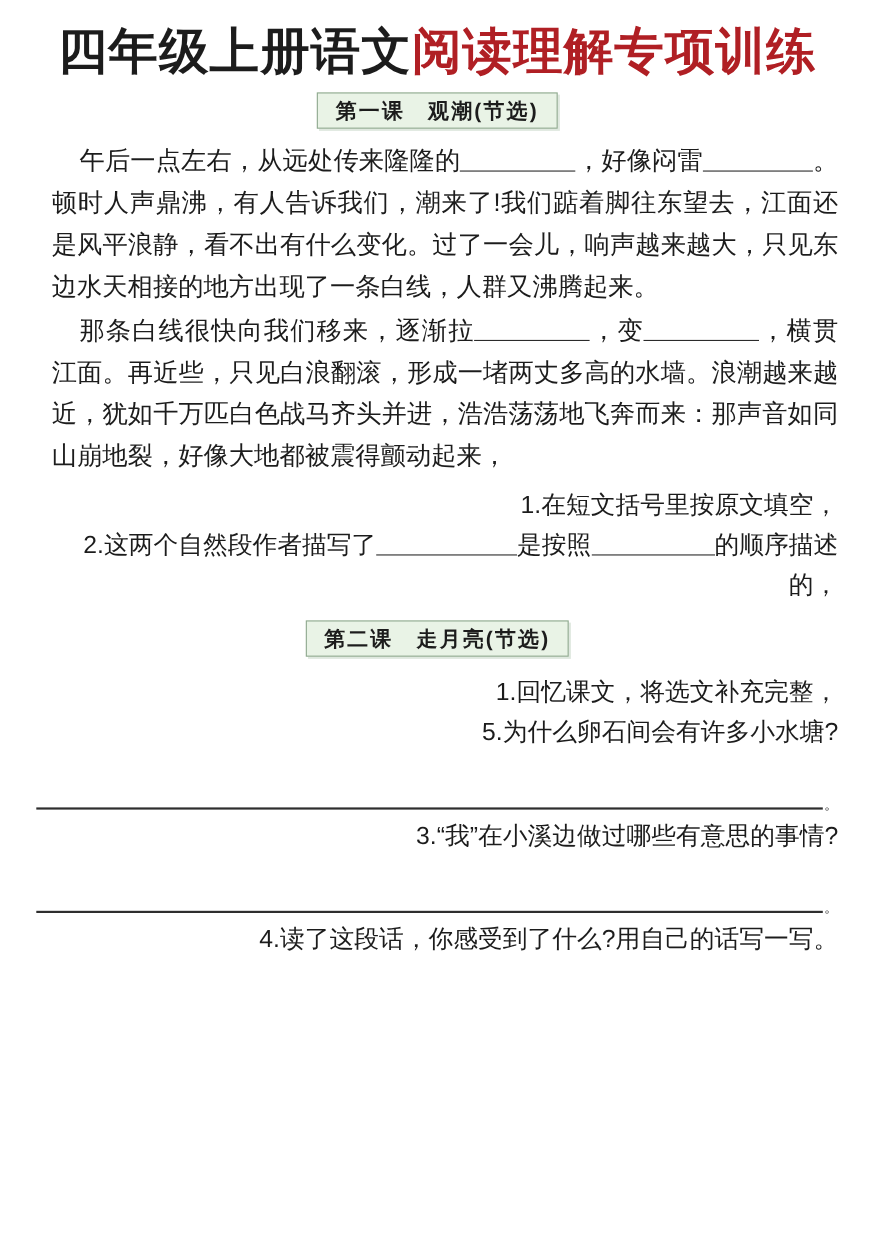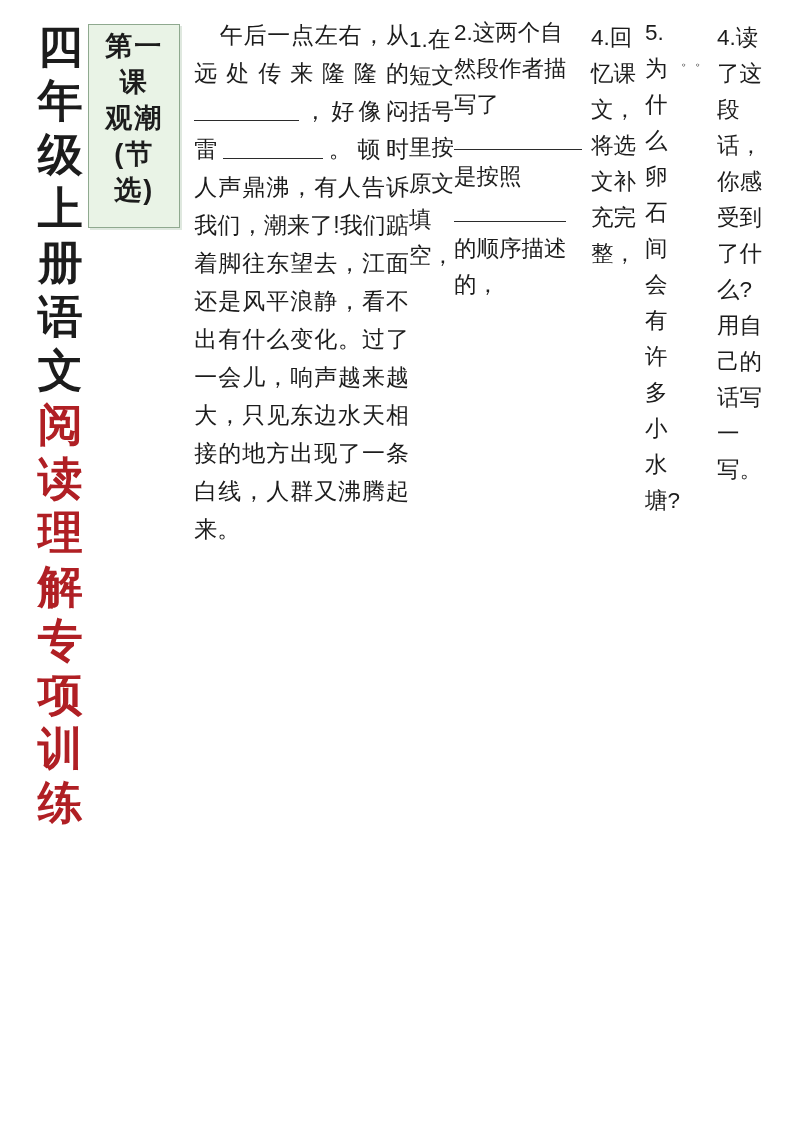--- a/index.html
+++ b/index.html
@@ -4,62 +4,63 @@
 <style>
   * { margin: 0; padding: 0; box-sizing: border-box; }
   html, body { width: 793px; }
   body {
     width: 793px; height: 1122px;
     background: #ffffff;
     overflow: hidden;
     font-family: "Liberation Sans", sans-serif;
     color: #1c1c1c;
   }
-  .page { width: 100%; height: 100%; padding: 14px 31px 0 33px; display: flex; flex-direction: row; }
+  .page { width: 100%; height: 100%; padding: 14px 31px 0 33px; display: flex; flex-direction: column; }
 
   
   .title {
     text-align: center;
     font-size: 45px;
     font-weight: bold;
     letter-spacing: 1px;
     line-height: 1.2;
     margin-top: 6px;
     font-family: "Liberation Serif", serif;
   }
   .title .red { color: var(--title-red, #b01f24); }
 
   
   .heading-row { text-align: center; margin: 10px 0 8px 0; }
   .heading-box {
     display: inline-block;
     background: var(--heading-bg, #e9f3e6);
     border: 1px solid var(--heading-border, #8fa98f);
     box-shadow: 2px 2px 0 #dfe8df;
-    font-size: 27px;
+    font-size: 19px;
     font-weight: bold;
-    padding: 3px 16px 19px 16px;
+    padding: 3px 16px 2px 16px;
     letter-spacing: 2px;
   }
 
   
   .para {
     font-size: 23px;
     line-height: 38px;
     text-align: justify;
     margin-top: 2px;
     margin-left: 14px;
   }
   .para.indent { text-indent: 1.1em; }
 
   
   .q {
     font-size: 22.5px;
     line-height: 36px;
     margin-top: 1px;
+    text-align: right;
   }
   .q.sub-indent { padding-left: 21px; }
   .q.small-indent { padding-left: 9px; }
 
   
   .blank {
     display: inline-block;
     border-bottom: 1.5px solid #2b2b2b;
     height: 1em;
     vertical-align: baseline;
@@ -83,34 +84,39 @@
 
 <div class="page">
 
   <h1 class="title"><span>四年级上册语文</span><span class="red">阅读理解专项训练</span></h1>
 
   <div class="heading-row">
     <span class="heading-box">第一课　观潮(节选)</span>
   </div>
 
   <p class="para indent">午后一点左右，从远处传来隆隆的<span class="blank" style="width: 105px;"></span>，好像闷雷<span class="blank" style="width: 100px;"></span>。顿时人声鼎沸，有人告诉我们，潮来了!我们踮着脚往东望去，江面还是风平浪静，看不出有什么变化。过了一会儿，响声越来越大，只见东边水天相接的地方出现了一条白线，人群又沸腾起来。</p>
+  <p class="para indent">那条白线很快向我们移来，逐渐拉<span class="blank" style="width: 105px;"></span>，变<span class="blank" style="width: 105px;"></span>，横贯江面。再近些，只见白浪翻滚，形成一堵两丈多高的水墙。浪潮越来越近，犹如千万匹白色战马齐头并进，浩浩荡荡地飞奔而来：那声音如同山崩地裂，好像大地都被震得颤动起来，</p>
 
   <div class="q" style="margin-top:8px">1.在短文括号里按原文填空，</div>
   <div class="q">2.这两个自然段作者描写了<span class="blank" style="width: 128px;"></span>是按照<span class="blank" style="width: 112px;"></span>的顺序描述的，</div>
 
+  <div class="heading-row" style="margin-top:14px">
+    <span class="heading-box">第二课　走月亮(节选)</span>
+  </div>
 
 
-  <div class="q small-indent" style="margin-top:6px">4.回忆课文，将选文补充完整，</div>
+  <div class="q small-indent" style="margin-top:6px">1.回忆课文，将选文补充完整，</div>
   <div class="q small-indent">5.为什么卵石间会有许多小水塘?</div>
 
   <div class="answer-line">
     <span class="rule"></span>
       <span class="period">。</span>
   </div>
 
+  <div class="q" style="margin-top:6px">3.“我”在小溪边做过哪些有意思的事情?</div>
 
   <div class="answer-line">
     <span class="rule"></span>
       <span class="period">。</span>
   </div>
 
   <div class="q small-indent" style="margin-top:6px">4.读了这段话，你感受到了什么?用自己的话写一写。</div>
 
   <div class="spacer"></div>
 

